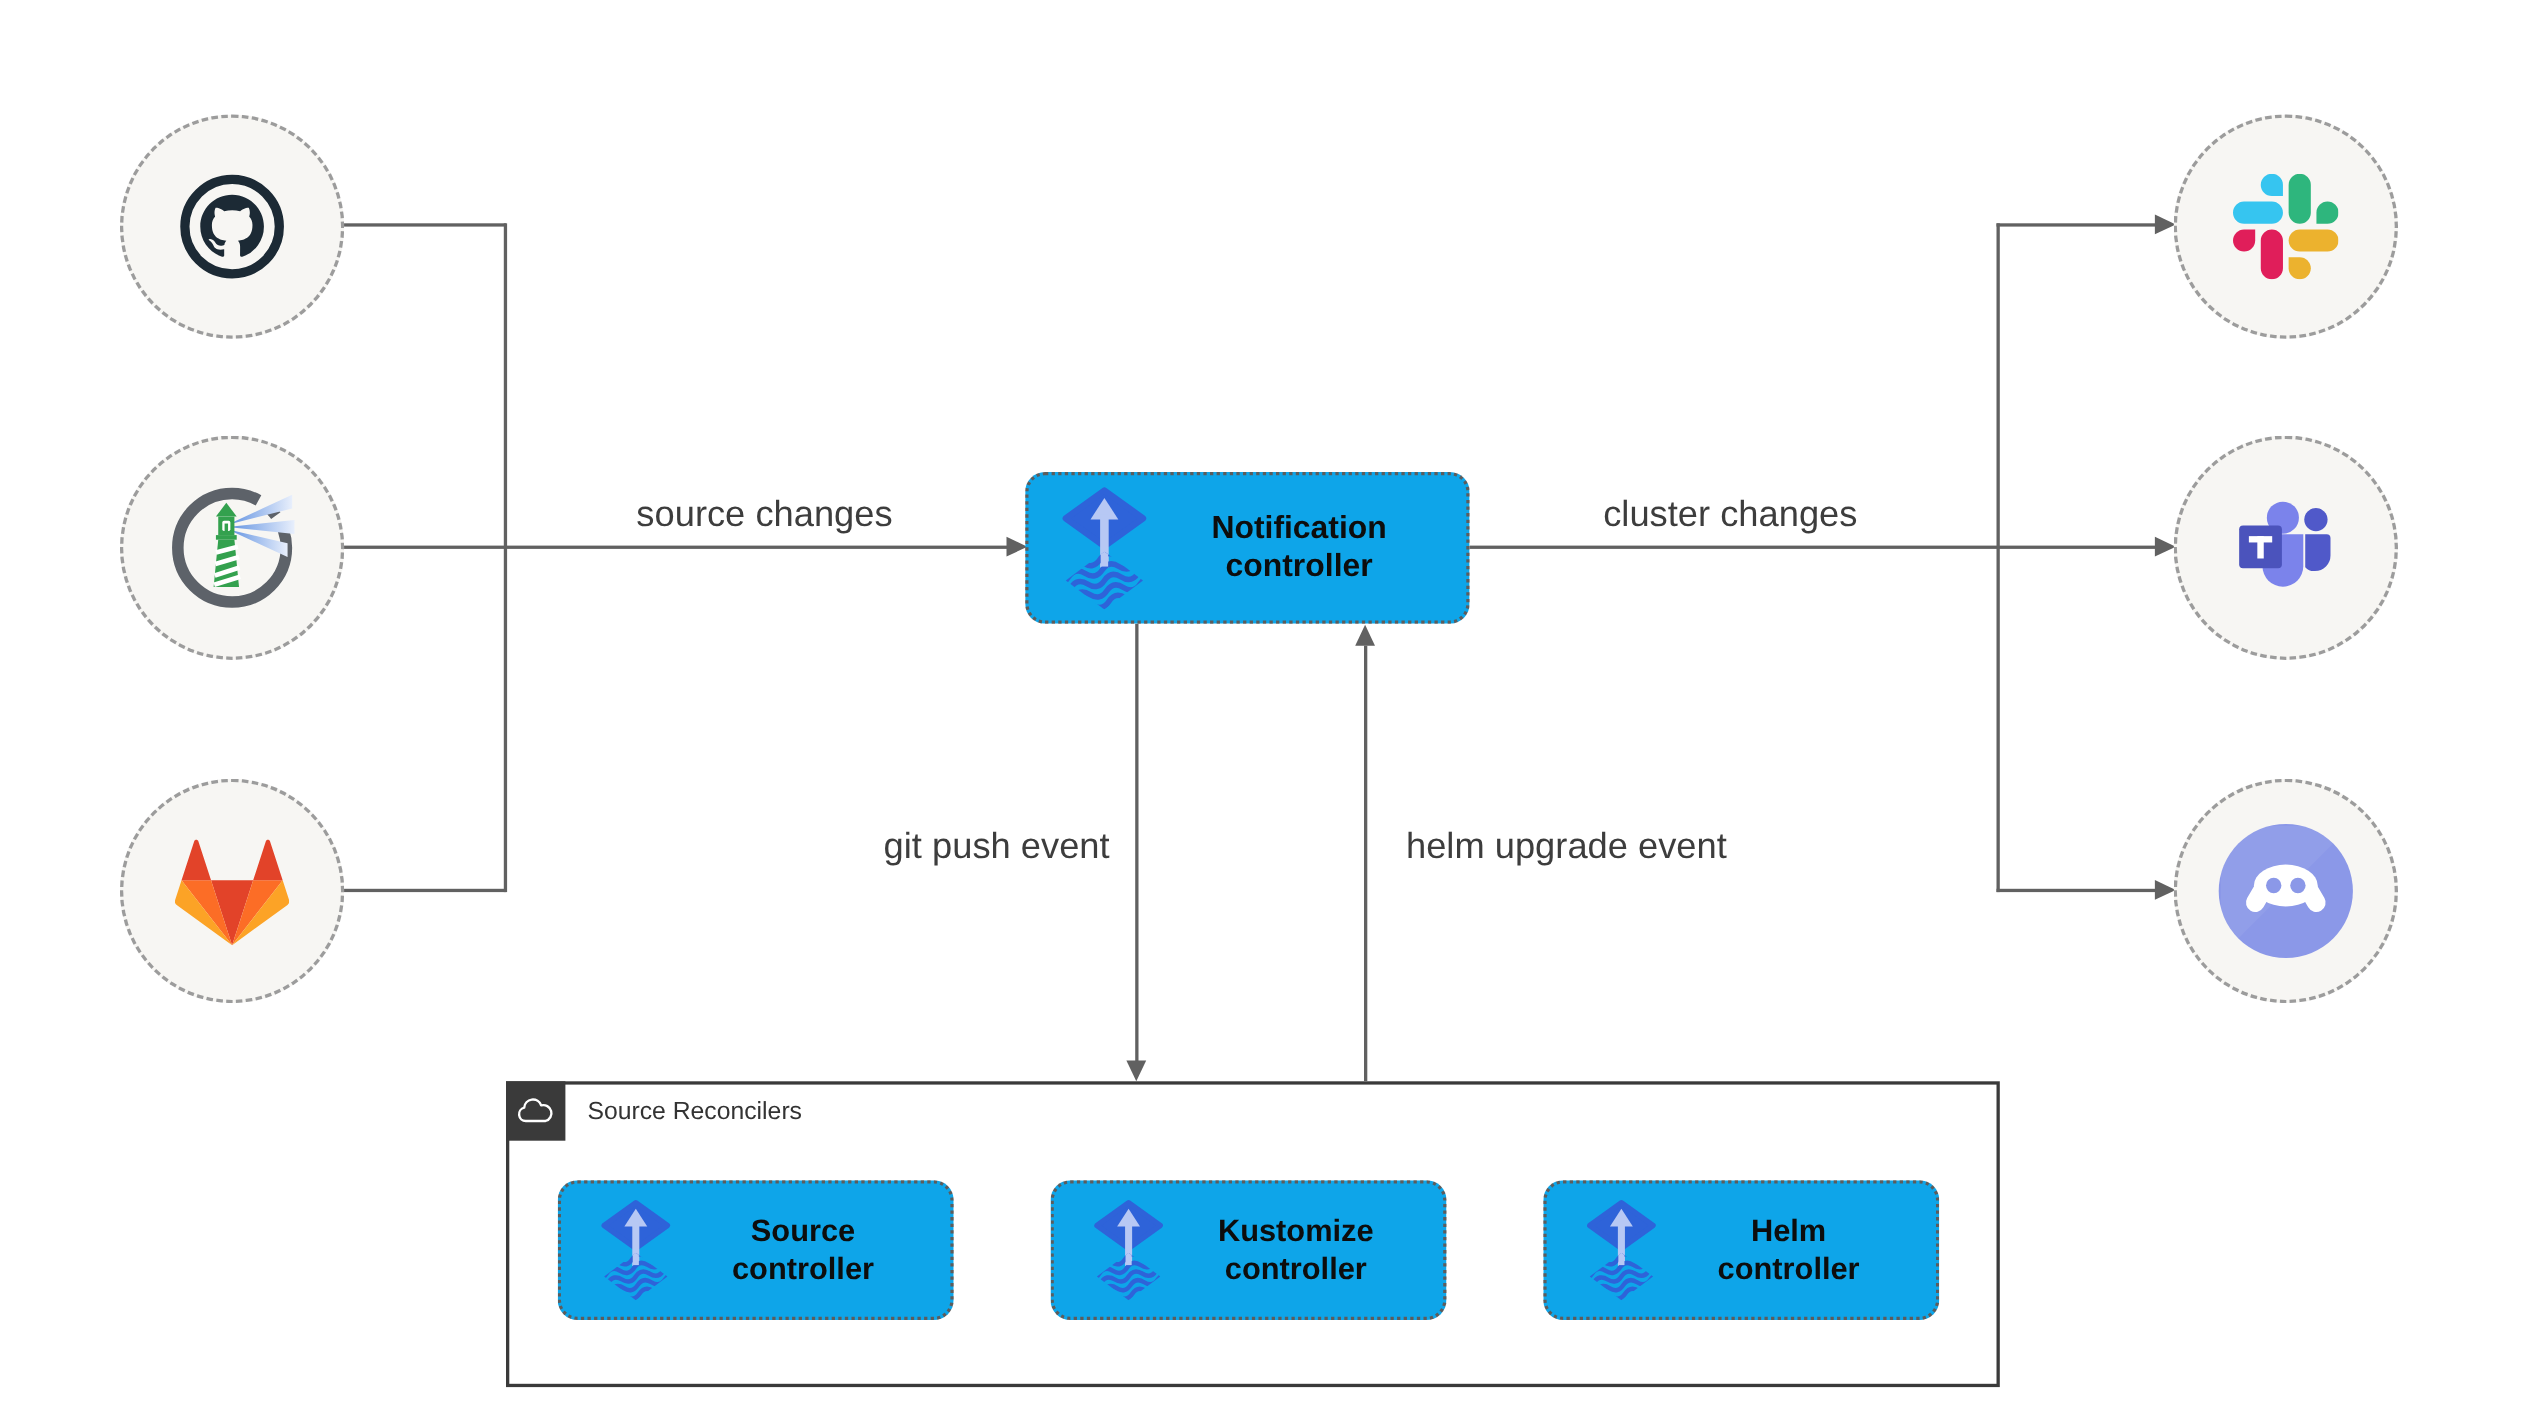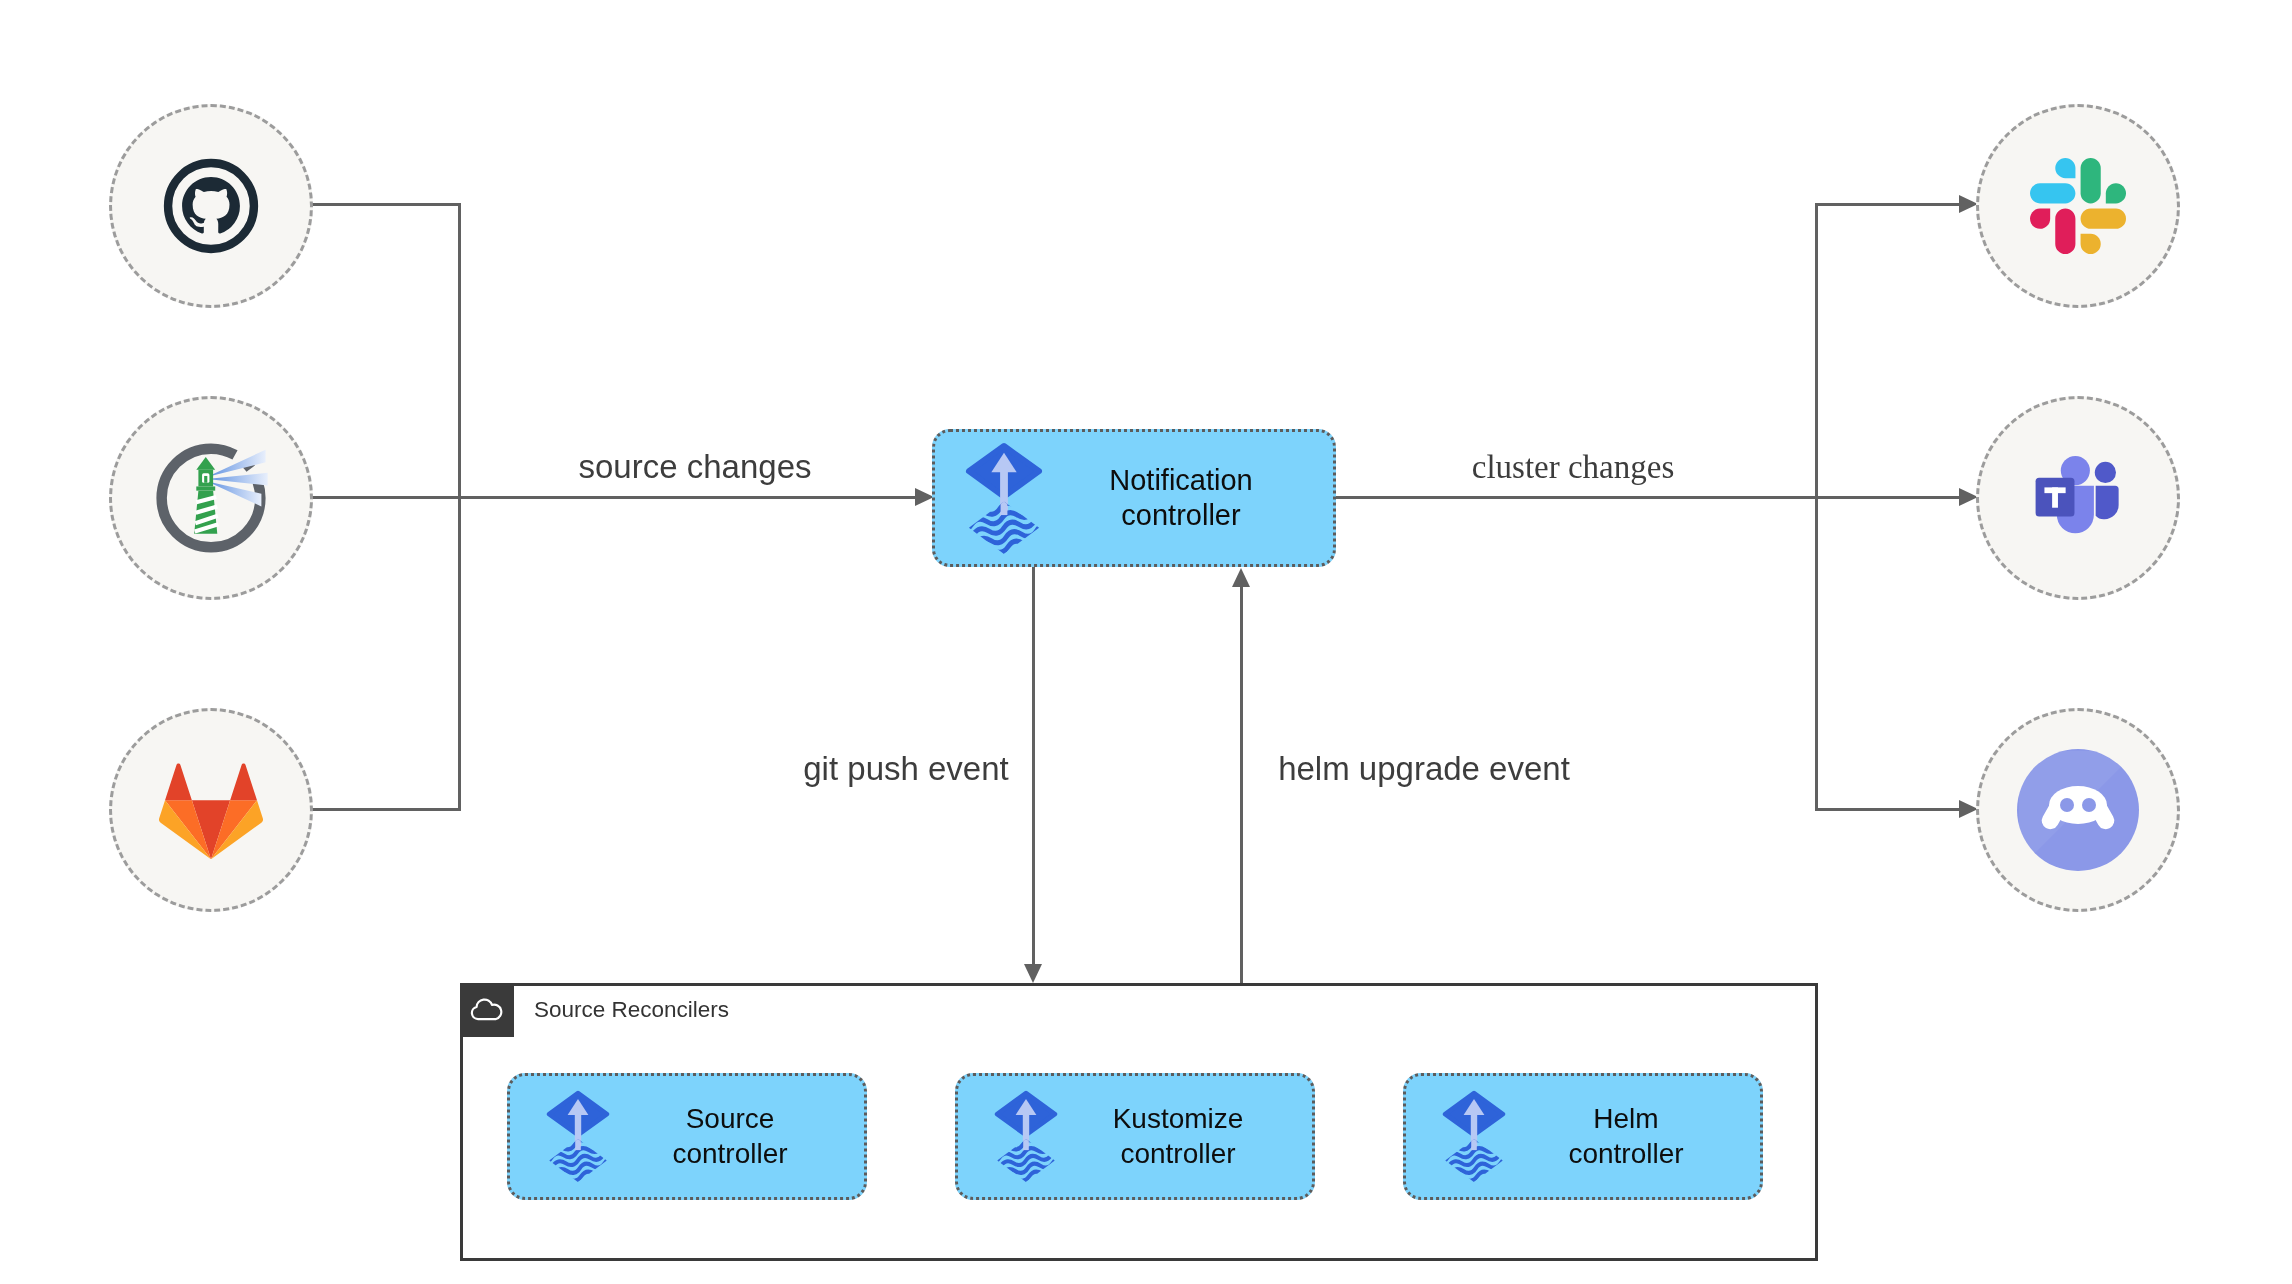--- a/index.html
+++ b/index.html
@@ -5,22 +5,22 @@
   html,body{margin:0;padding:0;background:#ffffff;}
   #canvas{position:relative;width:2292px;height:1284px;background:#ffffff;overflow:hidden;
           font-family:"Liberation Sans", sans-serif;margin-top:48px;}
   .line{position:absolute;background:#616161;}
   .ah{position:absolute;width:0;height:0;}
   .ah-right{border-top:9px solid transparent;border-bottom:9px solid transparent;border-left:19px solid #616161;}
   .ah-down{border-left:9px solid transparent;border-right:9px solid transparent;border-top:19px solid #616161;}
   .ah-up{border-left:9px solid transparent;border-right:9px solid transparent;border-bottom:19px solid #616161;}
   .circle-node{position:absolute;width:198px;height:198px;border:3px dashed #9c9c9c;border-radius:50%;
                background:#f7f6f3;display:flex;align-items:center;justify-content:center;}
-  .ctrl-box{position:absolute;background:#7dd3fc;border:3px dotted #5c5c5c;border-radius:18px;
-            display:flex;align-items:center;box-sizing:border-box;}
+  .ctrl-box{position:absolute;background:#0ea5e9;border:3px dotted #5c5c5c;border-radius:18px;
+            display:flex;align-items:center;box-sizing:border-box;font-weight:bold;}
   .ctrl-box .node-label{flex:1;text-align:center;white-space:pre-line;color:#0d0d0d;line-height:1.22;
                         padding-right:14px;}
   .notif-box{left:932px;top:381px;width:404px;height:138px;padding-left:30px;}
   .notif-box .node-label{font-size:29px;}
   .small-box{top:1025px;width:360px;height:127px;padding-left:36px;}
   .small-box .node-label{font-size:28px;}
   .edge-label{position:absolute;transform:translate(-50%,-50%);font-size:33px;color:#3d3d3d;white-space:nowrap;}
   .container-box{position:absolute;left:460px;top:935px;width:1358px;height:278px;border:3px solid #3a3a3a;
                  background:#ffffff;box-sizing:border-box;}
   .container-badge{position:absolute;left:460px;top:935px;width:54px;height:54px;background:#3a3a3a;
@@ -138,21 +138,21 @@
   <div class="line" style="left:310px;top:155px;width:150px;height:3px;"></div>
   <div class="line" style="left:310px;top:760px;width:150px;height:3px;"></div>
   <div class="line" style="left:458px;top:155px;width:3px;height:608px;"></div>
 
   <div class="line" style="left:310px;top:448px;width:606px;height:3px;"></div>
   <div class="ah ah-right" style="left:915px;top:440px;"></div>
   <div class="edge-label" style="left:695px;top:419px;">source changes</div>
 
   <div class="line" style="left:1336px;top:448px;width:624px;height:3px;"></div>
   <div class="ah ah-right" style="left:1959px;top:440px;"></div>
-  <div class="edge-label" style="left:1573px;top:419px;font-family:Liberation Serif, serif;">cluster changes</div>
+  <div class="edge-label" style="left:1573px;top:419px;">cluster changes</div>
 
   <div class="line" style="left:1815px;top:155px;width:3px;height:608px;"></div>
   <div class="line" style="left:1815px;top:155px;width:145px;height:3px;"></div>
   <div class="ah ah-right" style="left:1959px;top:147px;"></div>
   <div class="line" style="left:1815px;top:760px;width:145px;height:3px;"></div>
   <div class="ah ah-right" style="left:1959px;top:752px;"></div>
 
   <div class="line" style="left:1032px;top:519px;width:3px;height:398px;"></div>
   <div class="ah ah-down" style="left:1024px;top:916px;"></div>
   <div class="edge-label" style="left:906px;top:721px;text-align:right;">git push event</div>

